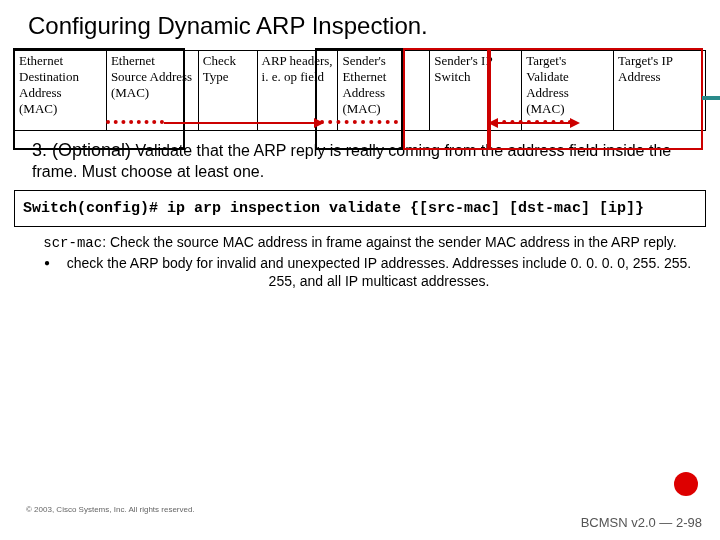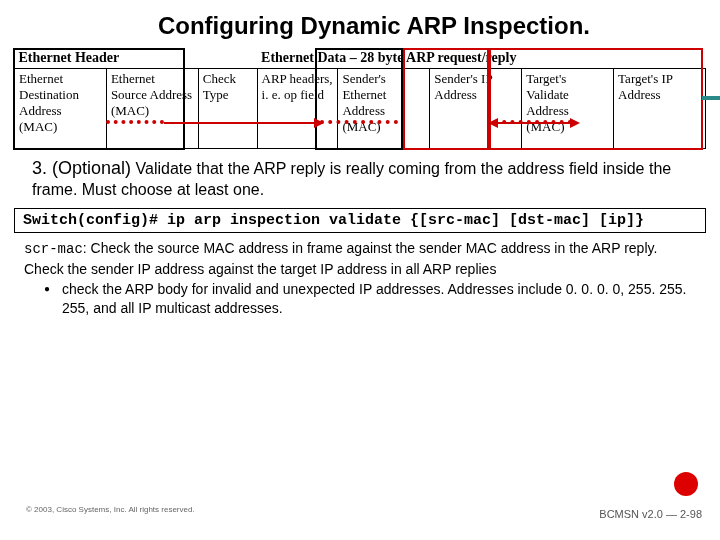--- a/index.html
+++ b/index.html
@@ -8,24 +8,23 @@
     width: 720px;
     height: 540px;
     font-family: Arial, Helvetica, sans-serif;
     background: #fff;
     color: #000;
     position: relative;
     overflow: hidden;
   }
   .title {
     font-size: 24px;
-    font-weight: bold;
+    font-weight: normal;
     padding: 12px 0 4px 28px;
     font-family: Arial, sans-serif;
-    text-align: center;
   }
   .diagram {
     margin: 6px 14px 0 14px;
     position: relative;
   }
   .diag-table {
     border-collapse: collapse;
     width: 100%;
     table-layout: fixed;
   }
@@ -79,34 +78,34 @@
   }
   .step {
     margin: 8px 24px 0 32px;
     font-size: 16px;
     line-height: 1.25;
   }
   .step .num { font-size: 18px; }
   .cmd-box {
     margin: 8px 14px 0 14px;
     border: 1px solid #000;
-    padding: 2px 8px;
+    padding: 8px 8px;
     font-family: "Courier New", monospace;
     font-size: 15px;
     font-weight: bold;
     line-height: 1.3;
   }
   .desc {
     margin: 6px 24px 0 24px;
     font-size: 14px;
     line-height: 1.3;
   }
   .desc .code { font-family: "Courier New", monospace; font-size: 14px; }
   .desc ul { list-style: none; padding: 0; margin: 0; }
-  .desc li { padding-left: 38px; position: relative; margin-bottom: 2px;}
+  .desc li { padding-left: 38px; position: relative; margin-bottom: 2px; text-align: center;}
   .desc li.bullet::before {
     content: "●"; position: absolute; left: 20px; top: 0; font-size: 10px; line-height: 18px;
   }
   .desc li.nob { padding-left: 0; }
   .red-dot {
     position: absolute;
     width: 24px; height: 24px;
     background: #d00;
     border-radius: 50%;
     right: 22px;
@@ -115,22 +114,22 @@
   .footer-left {
     position: absolute;
     left: 26px;
     bottom: 26px;
     font-size: 8px;
     color: #666;
   }
   .footer-right {
     position: absolute;
     right: 18px;
-    bottom: 20px;
-    font-size: 11px;
+    bottom: 10px;
+    font-size: 13px;
     color: #555;
   }
   .teal-bar {
     position: absolute;
     right: 0;
     top: 96px;
     width: 18px;
     height: 4px;
     background: #2a8a8a;
   }
@@ -146,31 +145,27 @@
       <col style="width:12.5%">
         <col style="width:12.5%">
         <col style="width:8%">
         <col style="width:11%">
       <col style="width:12.5%">
         <col style="width:12.5%">
         <col style="width:12.5%">
         <col style="width:12.5%">
     </colgroup>
     <tbody>
-        <tr class="diag-header-row">
-      <td colspan="3">Ethernet Header</td>
-      <td colspan="5">Ethernet Data – 28 byte ARP request/reply</td>
-    </tr>
     <tr>
       <td>Ethernet Destination Address (MAC)</td>
       <td>Ethernet Source Address (MAC)</td>
       <td>Check Type</td>
       <td>ARP headers, i. e. op field</td>
       <td>Sender's Ethernet Address (MAC)</td>
-      <td>Sender's IP Address</td>
+      <td>Sender's IP Switch</td>
       <td>Target's Validate Address (MAC)</td>
       <td>Target's IP Address</td>
     </tr>
   </tbody>
     </table>
 
   <div class="black-frame" style="left:-1px; top:-2px; width:172px; height:102px;"></div>
   <div class="black-frame" style="left:301px; top:-2px; width:88px; height:102px;"></div>
   <div class="red-frame" style="left:389px; top:-2px; width:86px; height:102px;"></div>
   <div class="red-frame" style="left:475px; top:-2px; width:214px; height:102px;"></div>
@@ -191,21 +186,20 @@
 
 <div class="step">
   <span class="num">3. (Optional)</span><span> Validate that the ARP reply is really coming from the address field inside the frame.  Must choose at least one.</span>
 </div>
 
 <div class="cmd-box">Switch(config)# ip arp inspection validate {[src-mac] [dst-mac] [ip]}</div>
 
 <div class="desc">
   <ul>
     <li class="nob"><span class="code">scr-mac</span><span>: Check the source MAC address in frame against the sender MAC address in the ARP reply.</span></li>
-    <li class="nob">Check the sender IP address against the target IP address in all ARP replies</li>
     <li class="bullet">check the ARP body for invalid and unexpected IP addresses. Addresses include 0. 0. 0. 0, 255. 255. 255, and all IP multicast addresses.</li>
   </ul>
 </div>
 
 <div class="red-dot"></div>
 
 <div class="footer-left">© 2003, Cisco Systems, Inc. All rights reserved.</div>
 <div class="footer-right">BCMSN v2.0 — 2-98</div>
 
 </body></html>

